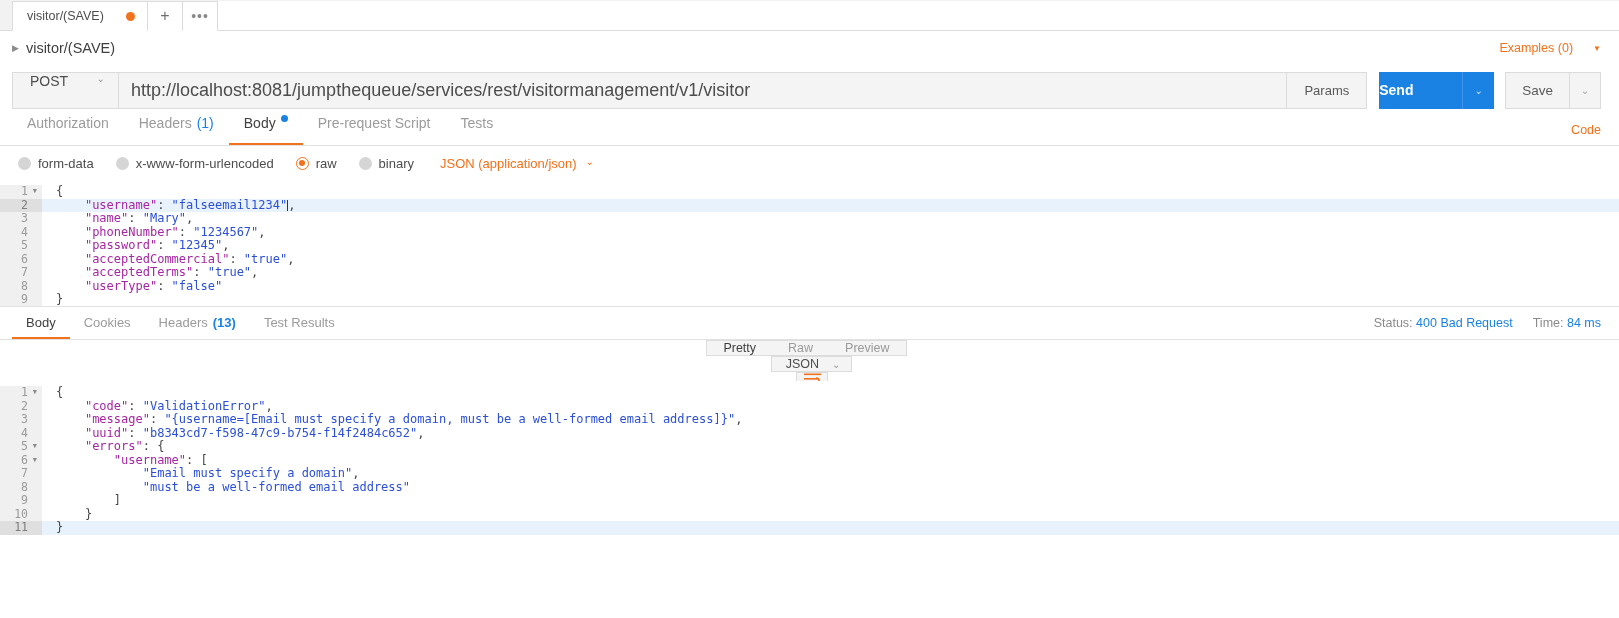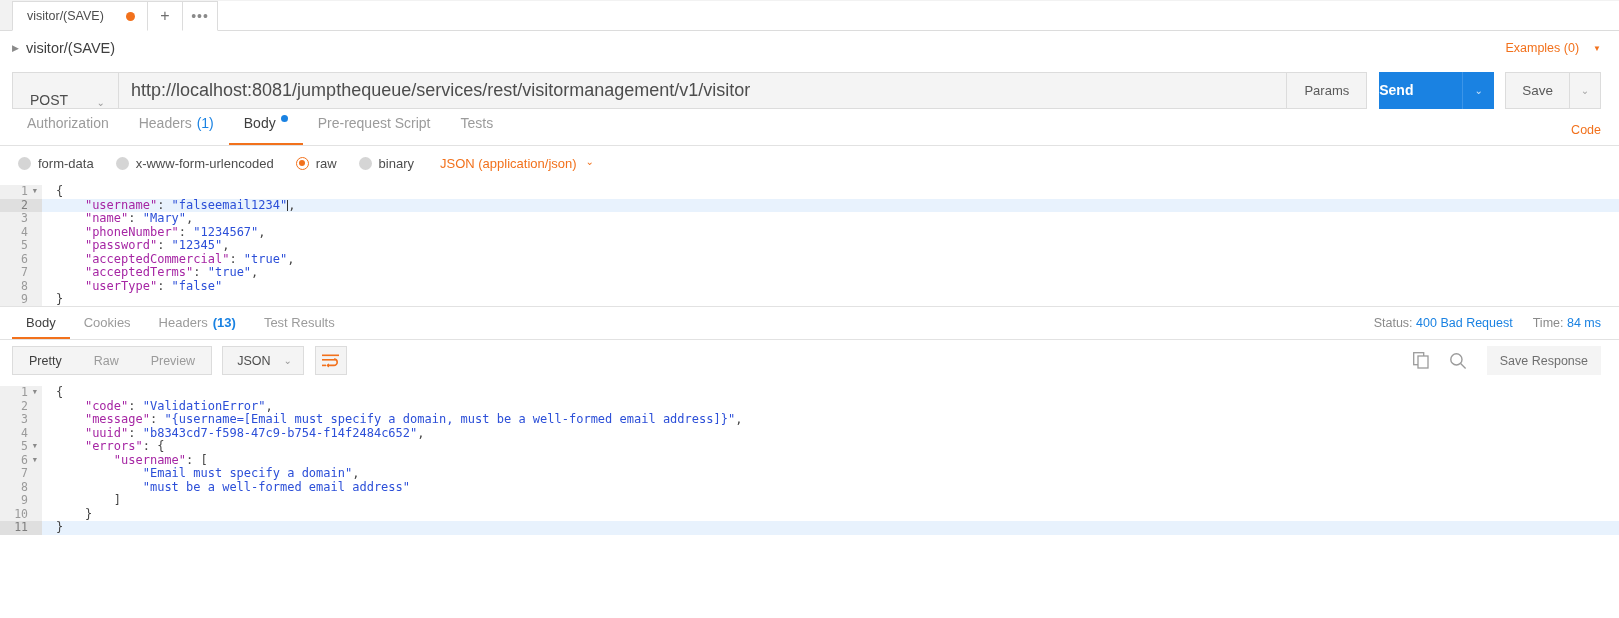--- a/index.html
+++ b/index.html
@@ -66,36 +66,36 @@
     padding: 0 18px 0 12px;
     background: #ffffff;
   }
   .title-caret {
     color: #8a8a8a; font-size: 9px; margin-right: 7px;
   }
   .req-title { font-size: 14.5px; color: #3f3f3f; }
   .examples-link {
     margin-left: auto;
     color: #f2711c; font-size: 12.5px;
-    display: flex; align-items: center; gap: 14px;
+    display: flex; align-items: center; gap: 20px;
   }
   .examples-link .car { font-size: 8px; }
 
   
   .url-row {
     display: flex; align-items: center;
     padding: 0 18px 0 12px;
     height: 50px;
     background: #ffffff;
   }
   .method-box {
     width: 107px; height: 37px;
     border: 1px solid #dcdcdc;
     background: #f4f4f4;
-    display: flex; align-items: flex-end; justify-content: space-between;
+    display: flex; align-items: flex-start; justify-content: space-between;
     padding: 0 13px 0 17px;
     font-size: 14px; color: #4d4d4d;
   }
   .method-box .car { color: #9a9a9a; font-size: 10px; }
   .url-input {
     flex: 1; height: 37px;
     border: 1px solid #dcdcdc; border-left: none;
     background: #f4f4f4;
     display: flex; align-items: center;
     padding: 0 12px;
@@ -244,20 +244,21 @@
     font-size: 12.5px; color: #8a8a8a;
   }
   .res-meta .val { color: #1a82e2; }
 
   
   .pretty-row {
     height: 41px;
     display: flex; align-items: center;
     padding: 0 18px 0 12px;
     background: #ffffff;
+    flex-direction: column;
   }
   .seg {
     display: flex; height: 29px;
     border: 1px solid #dcdcdc; background: #f4f4f4;
   }
   .seg div {
     padding: 0 16px;
     display: flex; align-items: center;
     font-size: 12.5px; color: #9b9b9b;
   }

